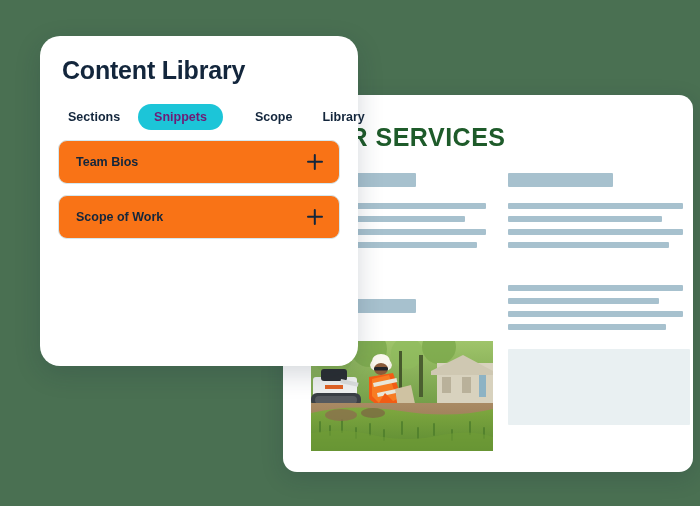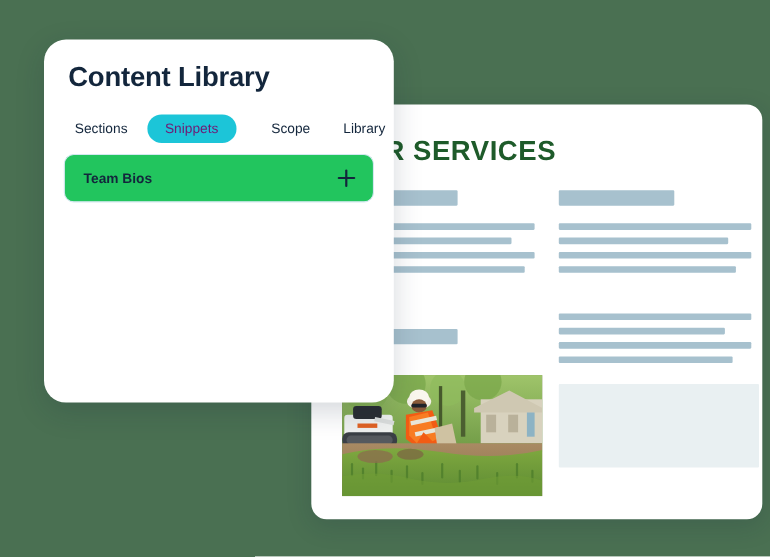--- a/index.html
+++ b/index.html
@@ -147,21 +147,21 @@
   .tabs {
     position: absolute;
     left: 20px;
     top: 68px;
     display: flex;
     align-items: center;
     gap: 0px;
   }
   .tab {
     font-size: 12.5px;
-    font-weight: normal;
+    font-weight: bold;
     color: #13263c;
     padding: 6px 8px;
     white-space: nowrap;
     cursor: pointer;
     user-select: none;
   }
   .tab.active {
     background: #1cc5d8;
     color: #701a75;
     border-radius: 999px;
@@ -177,21 +177,21 @@
     top: 104px;
   }
   .list-item {
     position: relative;
     height: 42px;
     border: 1px solid #d3e8f0;
     border-radius: 9px;
     margin-bottom: 11px;
     display: flex;
     align-items: center;
-    background: #22c55e;
+    background: #f97316;
     cursor: pointer;
   }
   .list-item-label {
     margin-left: 17px;
     font-size: 12.5px;
     font-weight: bold;
     color: #13263c;
   }
   .plus-btn {
     position: absolute;
@@ -360,19 +360,23 @@
       <div class="tab gap-left">Library</div>
     </div>
 
     <div class="list">
 
       <div class="list-item">
         <span class="list-item-label">Team Bios</span>
         <span class="plus-btn"></span>
       </div>
 
+      <div class="list-item">
+        <span class="list-item-label">Scope of Work</span>
+        <span class="plus-btn"></span>
+      </div>
 
 
 
     </div>
   </div>
 
 </div>
 
 </body></html>

